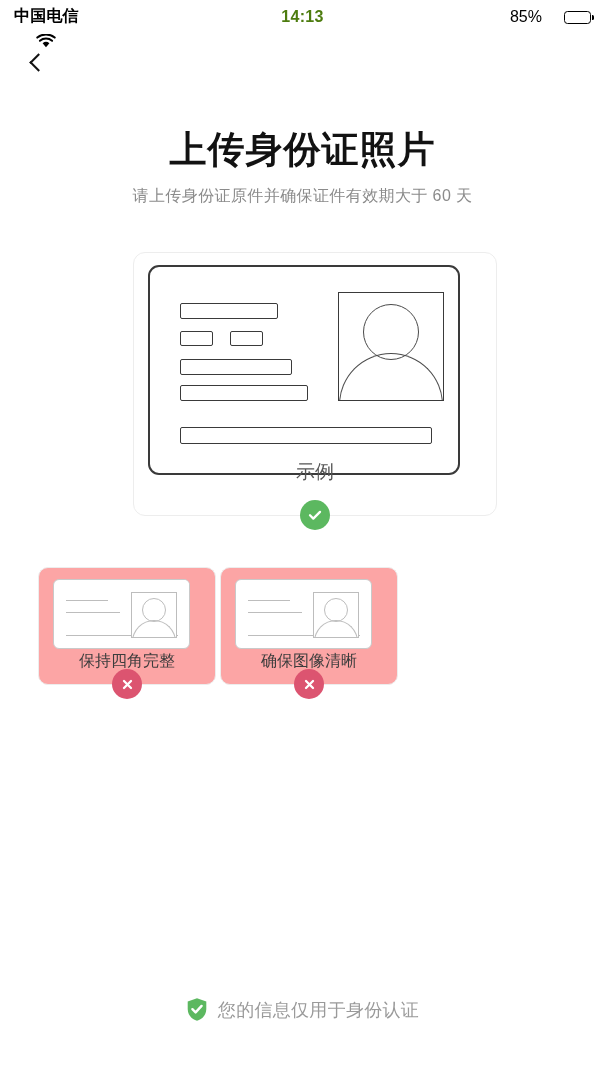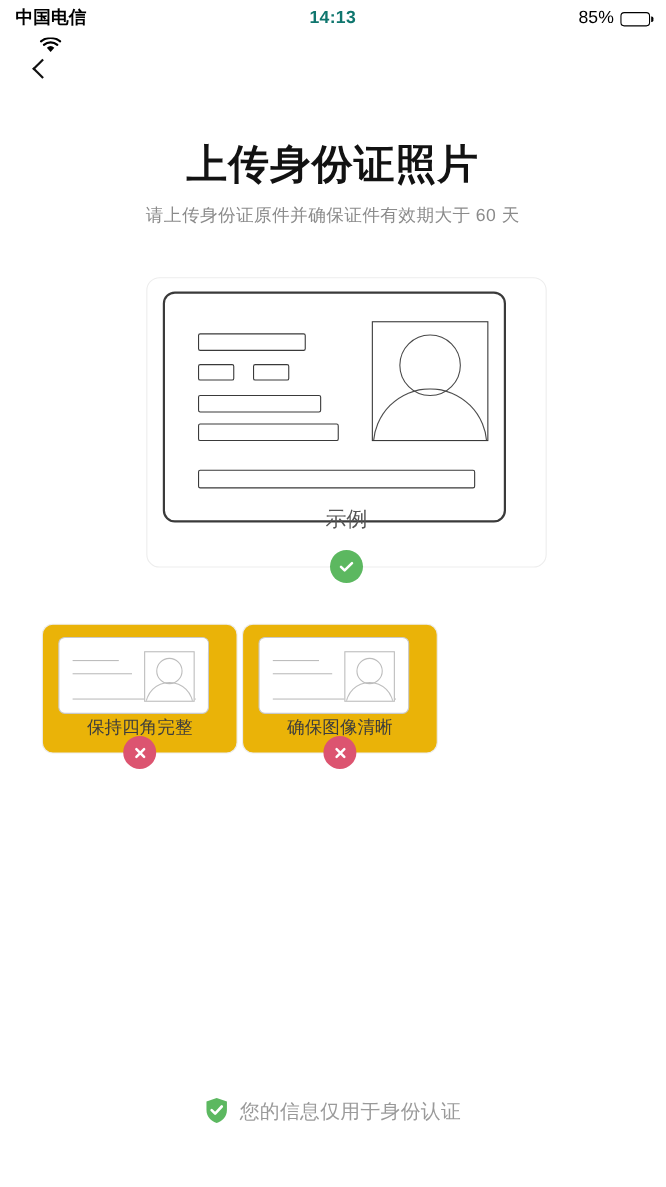--- a/index.html
+++ b/index.html
@@ -20,24 +20,24 @@
   .signal { display: flex; align-items: flex-end; gap: 2.5px; height: 13px; }
   .signal i { width: 4px; background: #000; border-radius: 1px; display: block; }
   .signal i:nth-child(1) { height: 5px; }
   .signal i:nth-child(2) { height: 8px; }
   .signal i:nth-child(3) { height: 11px; }
   .signal i:nth-child(4) { height: 14px; }
   .carrier { font-size: 16px; font-weight: 600; color: #000; letter-spacing: .2px; }
   .wifi { width: 20px; height: 15px; position: relative; }
   .sb-center {
     position: absolute; left: 0; right: 0; text-align: center;
-    font-size: 16px; font-weight: 700; color: #0f766e; letter-spacing: .3px;
+    font-size: 16px; font-weight: 700; color: #4d7c0f; letter-spacing: .3px;
   }
   .sb-right {
-    margin-left: auto; display: flex; align-items: center; gap: 6px; z-index: 2;
+    margin-left: auto; display: flex; align-items: center; gap: 22px; z-index: 2;
   }
   .batt-pct { font-size: 16px; font-weight: 500; color: #000; }
   .batt {
     width: 27px; height: 13px; border: 1.6px solid #000; border-radius: 3.5px;
     position: relative; padding: 1.4px;
   }
   .batt::after {
     content: ""; position: absolute; right: -4px; top: 3.6px;
     width: 2.2px; height: 4.6px; background: #000; border-radius: 0 1.5px 1.5px 0;
   }
@@ -104,21 +104,21 @@
     width: 30px; height: 30px; border-radius: 50%;
     display: flex; align-items: center; justify-content: center;
   }
   .badge-ok { bottom: -15px; background: #5cb860; }
   .badge-ok svg { width: 16px; height: 16px; }
 
   
   .tips { position: absolute; left: 38px; top: 567px; width: 529px; height: 120px; }
   .tip {
     position: absolute; top: 0; width: 178px; height: 118px;
-    background: #eab308; border: 1px solid #ededed; border-radius: 10px;
+    background: #fca5a5; border: 1px solid #ededed; border-radius: 10px;
   }
   .tip:nth-child(1) { left: 0; }
   .tip:nth-child(2) { left: 182px; }
   .tip:nth-child(3) { left: 364px; }
   .tip-illu {
     position: absolute; left: 14px; top: 11px; width: 137px; height: 70px;
     border: 1.4px solid #c9c9c9; border-radius: 6px; background: #fff; overflow: hidden;
   }
   .tip-illu.dim { border-color: #dcdcdc; }
   .tl { position: absolute; height: 1.4px; background: #bdbdbd; }

